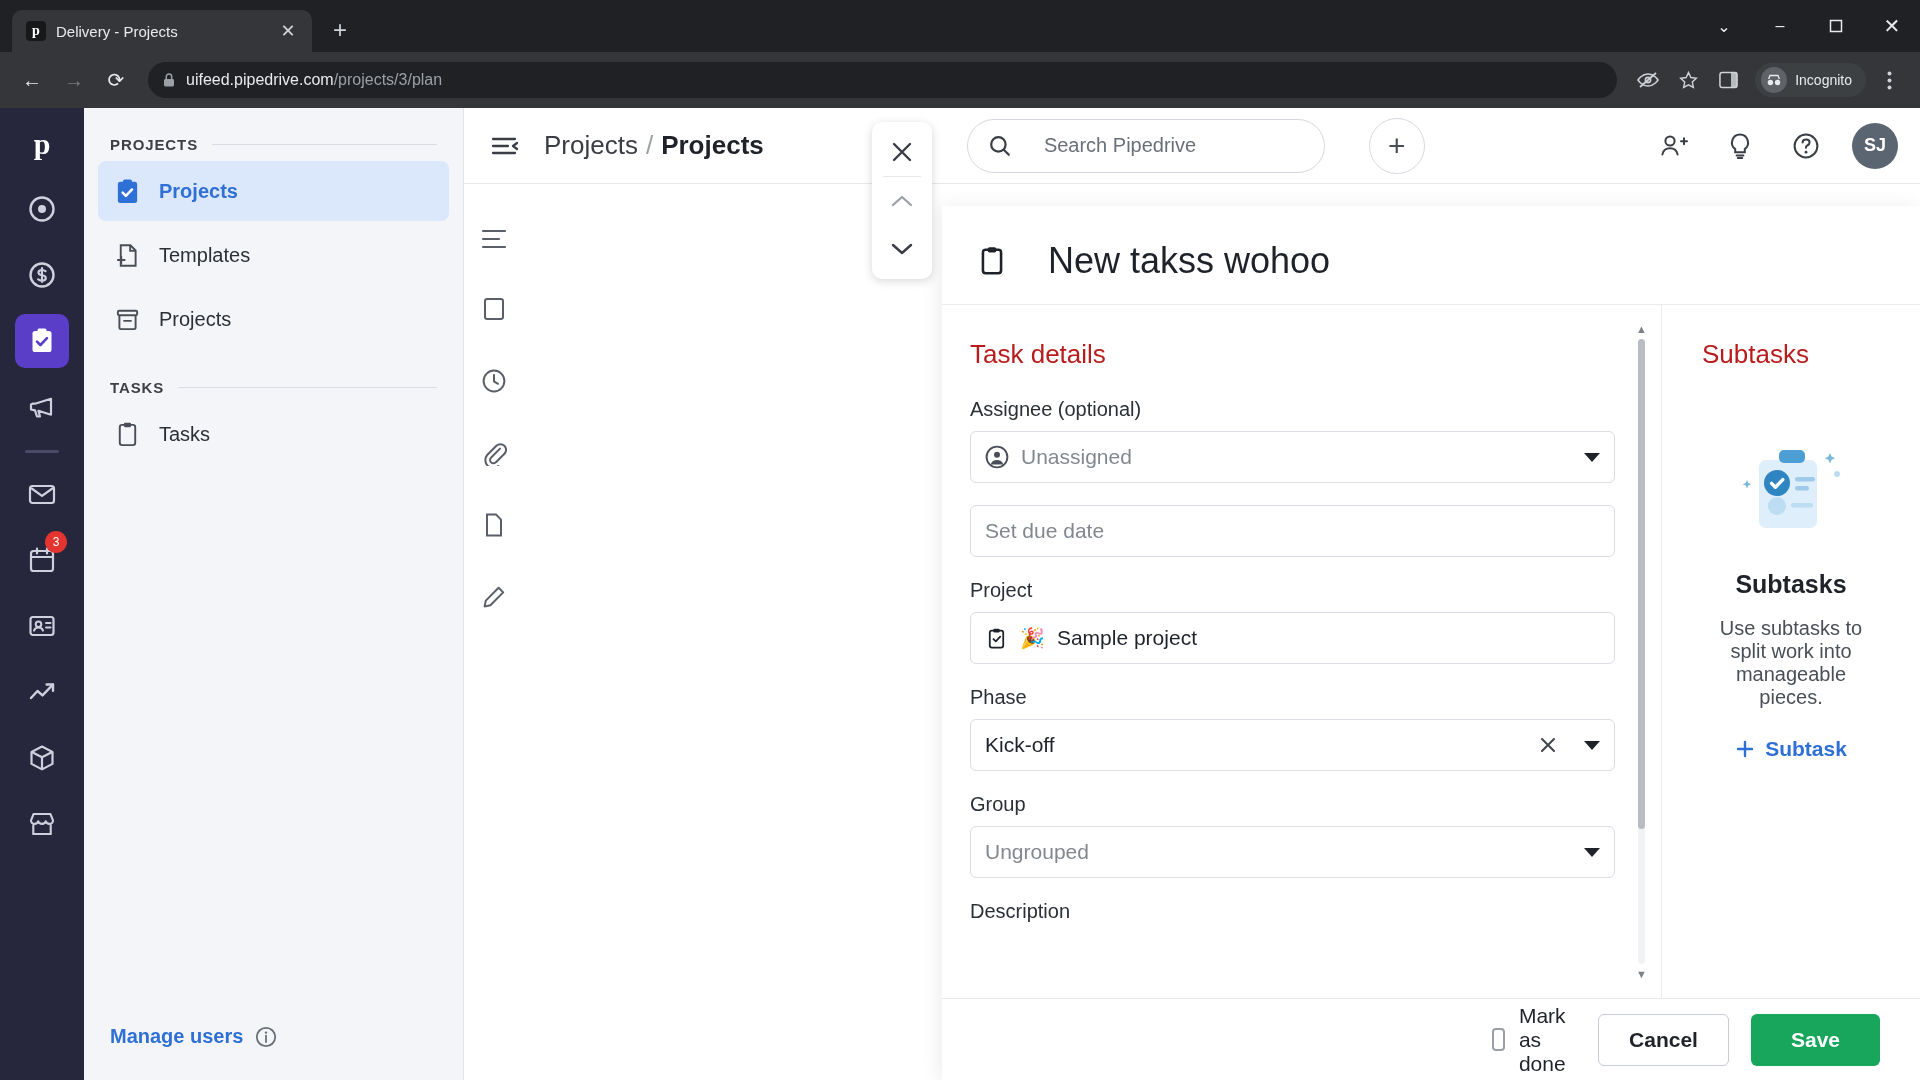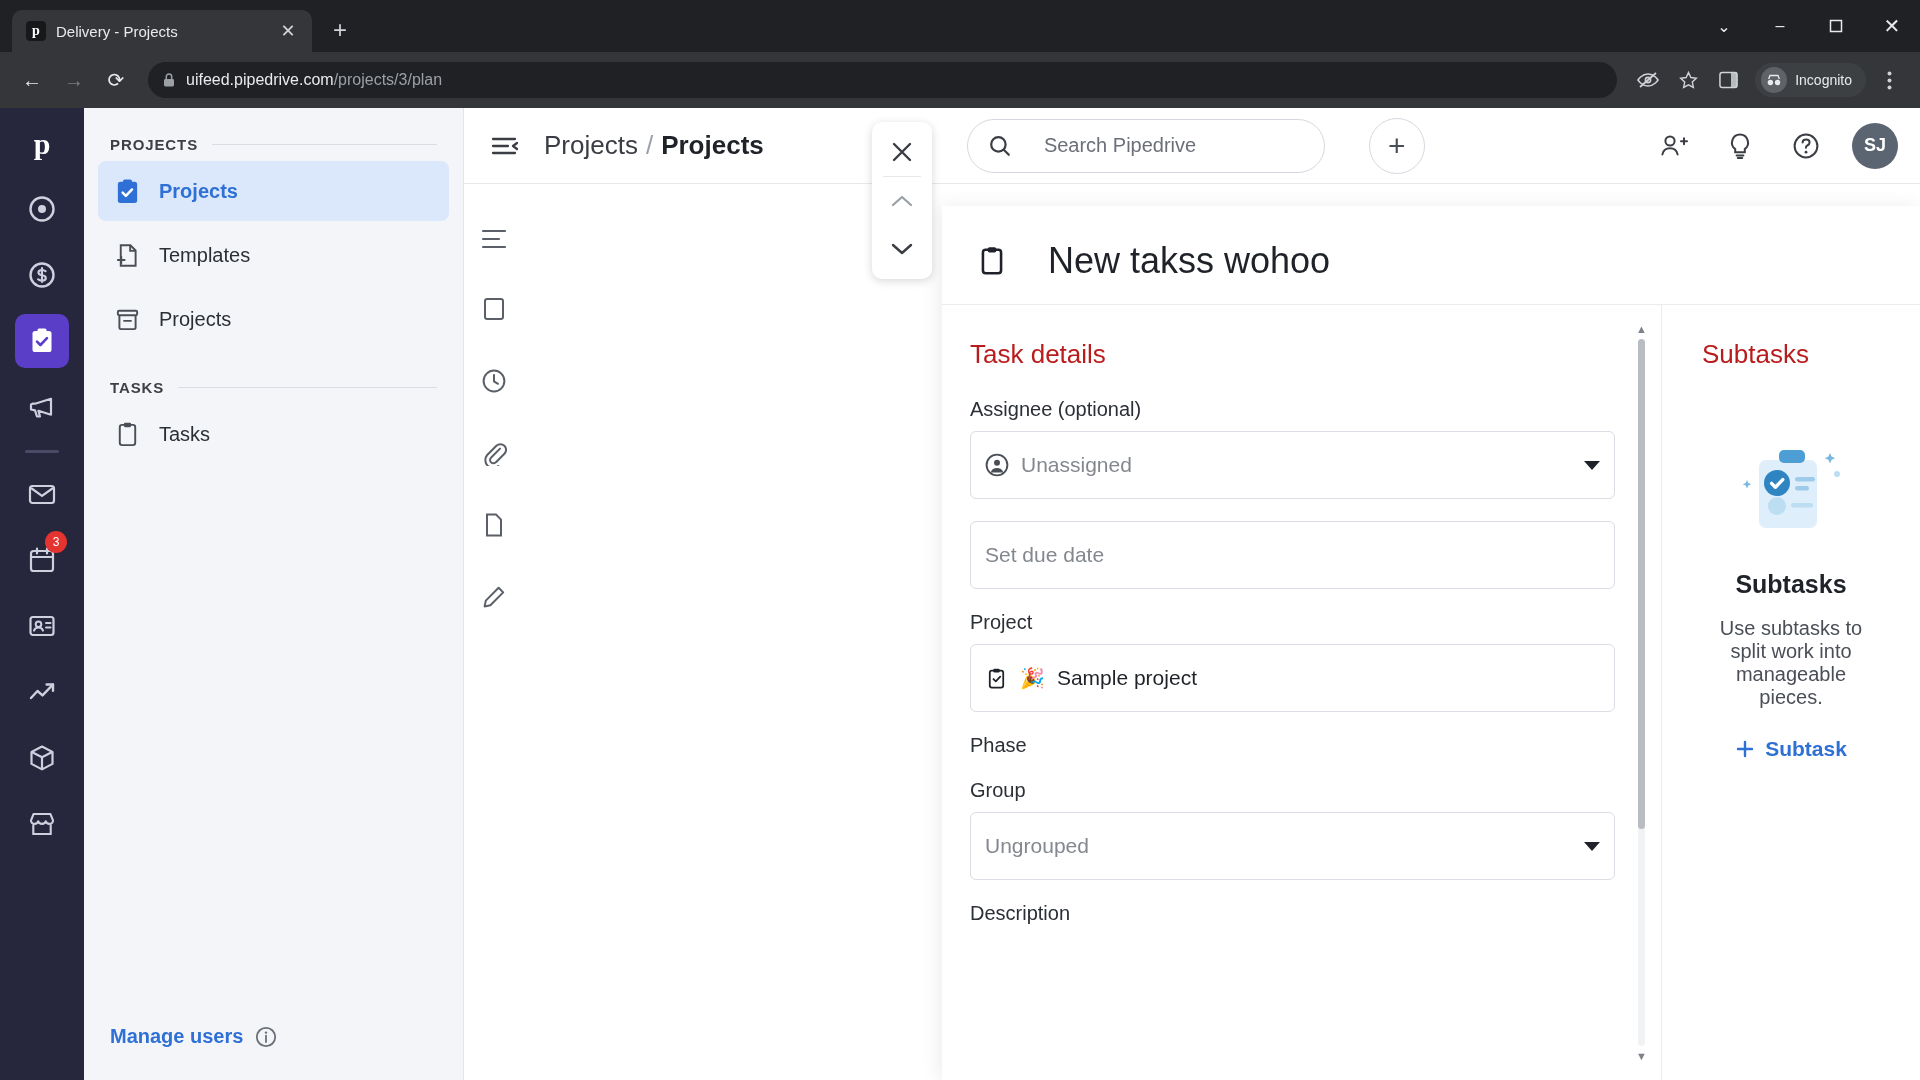--- a/index.html
+++ b/index.html
@@ -95,21 +95,21 @@
   .modal-head { padding:34px 34px 22px; display:flex; align-items:center; gap:40px; }
   .modal-title { font-size:36px; color:#1f2329; }
   .modal-body { flex:1; display:flex; min-height:0; border-top:1px solid #ececf0; }
   .col-left { width:720px; border-right:1px solid #ececf0; position:relative; overflow:hidden; }
   .col-left-inner { padding:34px 44px 10px 28px; height:100%; }
   .col-right { flex:1; padding:34px 40px; }
 
   .sec-title { font-size:26px; font-weight:normal; color:#b91c1c; margin-bottom:28px; }
   .field { margin-bottom:22px; }
   .field-label { font-size:20px; color:#2b2f36; margin-bottom:10px; }
-  .control { height:68px; border:1px solid #dadde3; border-radius:6px; display:flex; align-items:center;
+  .control { height:52px; border:1px solid #dadde3; border-radius:6px; display:flex; align-items:center;
              padding:0 14px; gap:12px; background:#fff; width:645px; }
   .control .val { font-size:21px; color:#1f2329; }
   .control .ph { font-size:21px; color:#83888f; }
   .control .caret { margin-left:auto; width:0; height:0; border-left:8px solid transparent; border-right:8px solid transparent;
                     border-top:9px solid #1f2329; }
   .control .clear { margin-left:auto; color:#40454c; font-size:21px; }
   .control .clear + .caret { margin-left:14px; }
   .emoji { font-size:20px; }
 
   .scrollbar { position:absolute; right:14px; top:18px; bottom:18px; width:12px; }
@@ -496,20 +496,29 @@
                         <path d="M9.6 13.6l2.6 2.6 5-5.2" fill="none" stroke="#1f2329" stroke-width="2" stroke-linecap="round" stroke-linejoin="round"></path>
                       </svg>
                   </span>
                   <span class="emoji">🎉</span>
                   <span class="val">Sample project</span>
                 </div>
               </div>
 
               <div class="field">
                 <div class="field-label">Phase</div>
+                <div class="control">
+                  <span class="val">Kick-off</span>
+                  <span class="clear">
+                    <svg width="20" height="20" viewBox="0 0 20 20">
+                        <path d="M4 4l12 12M16 4L4 16" stroke="#40454c" stroke-width="2" stroke-linecap="round"></path>
+                      </svg>
+                  </span>
+                  <span class="caret"></span>
+                </div>
               </div>
 
               <div class="field">
                 <div class="field-label">Group</div>
                 <div class="control">
                   <span class="ph">Ungrouped</span>
                   <span class="caret"></span>
                 </div>
               </div>
 
@@ -552,17 +561,25 @@
                   <svg width="20" height="20" viewBox="0 0 20 20">
                       <path d="M10 3v14M3 10h14" stroke="#2f70d6" stroke-width="2.4" stroke-linecap="round"></path>
                     </svg>
                 </span>
                 <span>Subtask</span>
               </div>
             </div>
           </div>
         </div>
 
+        <div class="modal-foot">
+          <div class="mark-done">
+            <span class="chk"></span>
+            <span>Mark as done</span>
+          </div>
+          <div class="btn cancel">Cancel</div>
+          <div class="btn save" style="background: rgb(23, 166, 91);">Save</div>
+        </div>
 
       </div>
     </div>
   </div>
 </div>
 
 </body></html>

